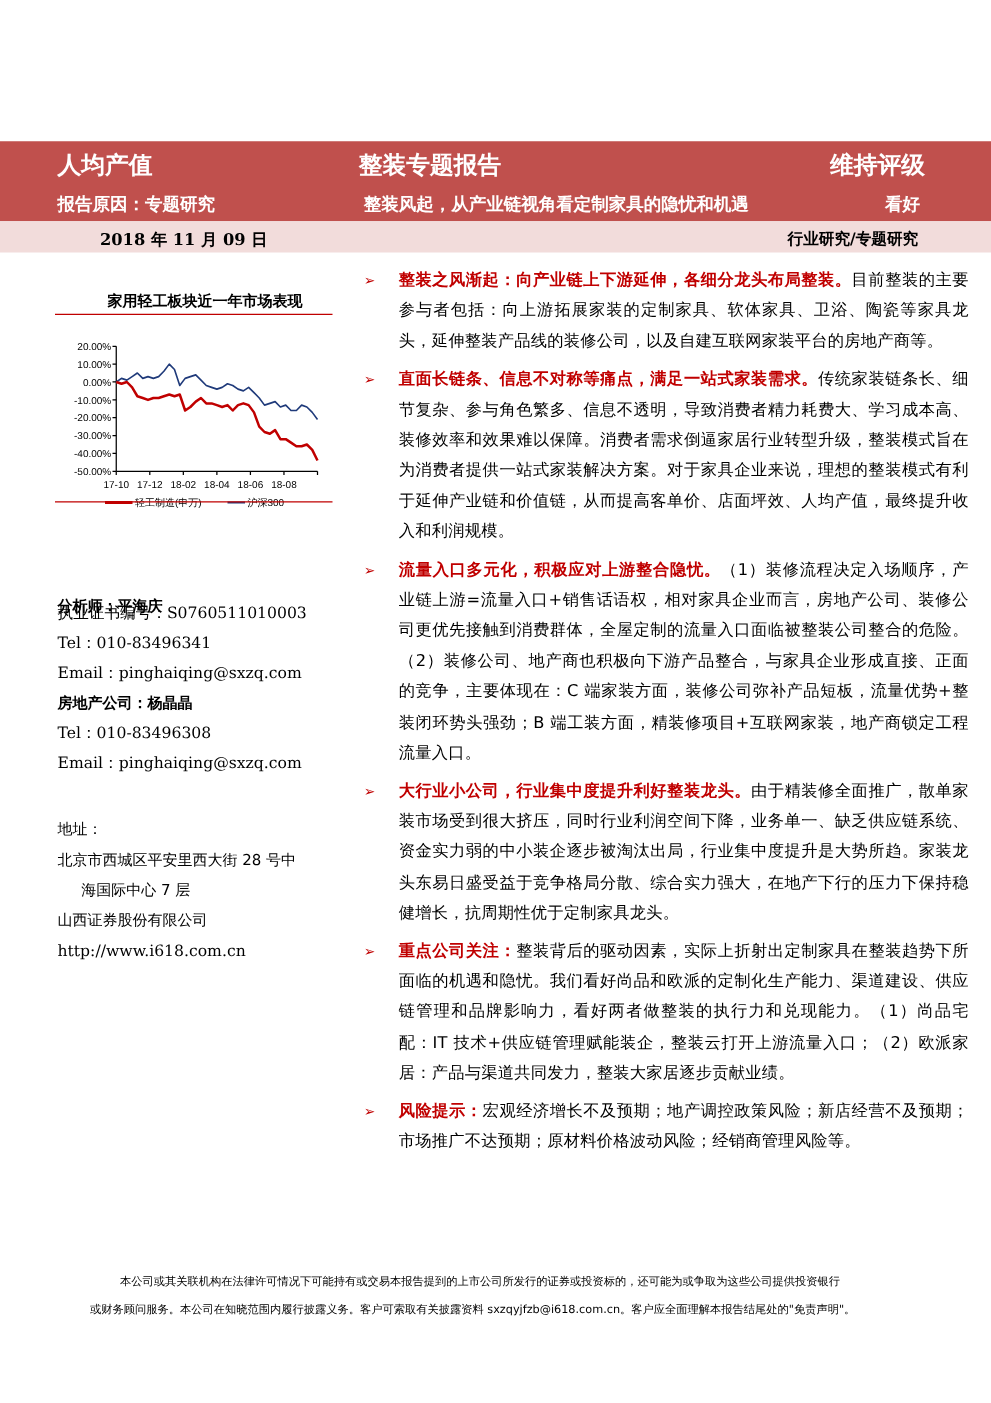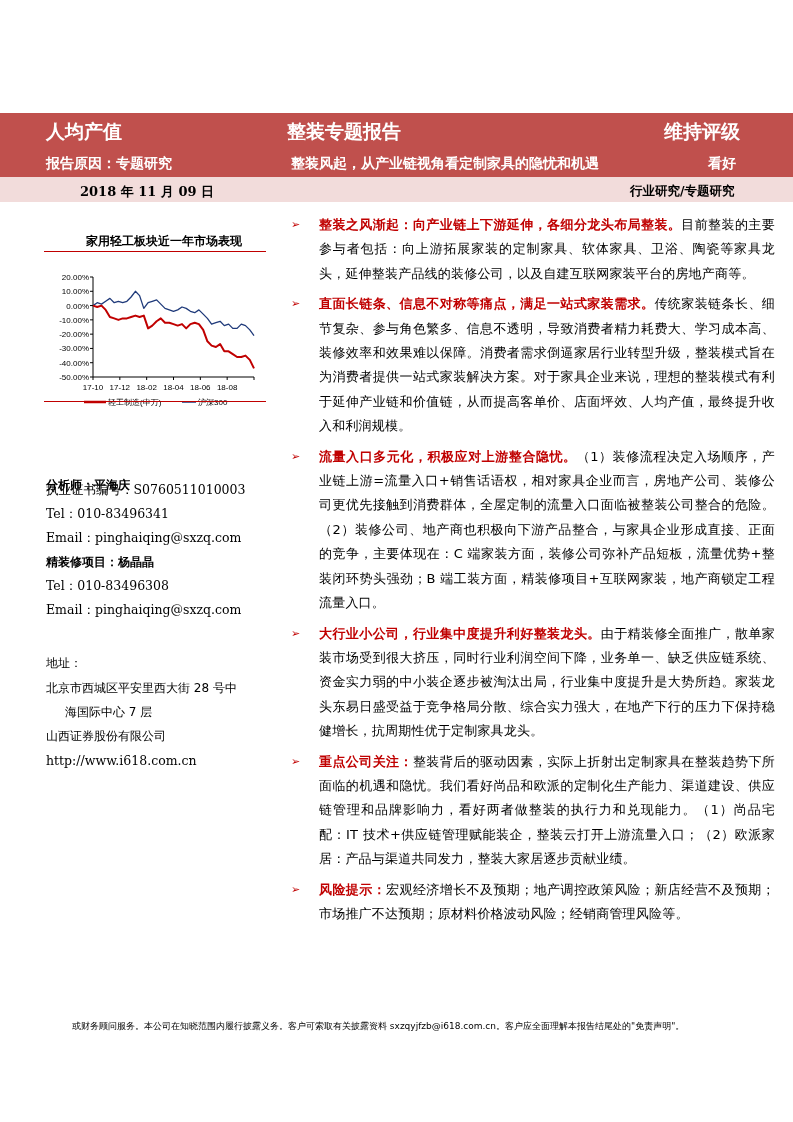--- a/index.html
+++ b/index.html
@@ -90,21 +90,21 @@
       <line x1="138" y1="133" x2="152" y2="133" stroke="#1f3a7a" stroke-width="1.5"></line>
       <text x="154" y="136" font-size="8" fill="#000">沪深300</text>
     </svg>
 </div>
 <div class="rule" style="top:401px;"></div>
 
 <div class="contact b" style="top:477px;">分析师：平海庆</div>
 <div class="contact" style="top:482px;">执业证书编号：S0760511010003</div>
 <div class="contact" style="top:506px;">Tel：010-83496341</div>
 <div class="contact" style="top:530px;">Email：pinghaiqing@sxzq.com</div>
-<div class="contact b" style="top:554px;">精装修项目：杨晶晶</div>
+<div class="contact b" style="top:554px;">房地产公司：杨晶晶</div>
 <div class="contact" style="top:578px;">Tel：010-83496308</div>
 <div class="contact" style="top:602px;">Email：pinghaiqing@sxzq.com</div>
 
 <div class="contact" style="top:655px; font-family:'DejaVu Sans',sans-serif; font-size:12px;">地址：</div>
 <div class="contact" style="top:680px; font-family:'DejaVu Sans',sans-serif; font-size:12px;">北京市西城区平安里西大街  28  号中</div>
 <div class="contact" style="top:704px; font-family:'DejaVu Sans',sans-serif; font-size:12px;margin-left:19px;">海国际中心 7 层</div>
 <div class="contact" style="top:728px; font-family:'DejaVu Sans',sans-serif; font-size:12px;">山西证券股份有限公司</div>
 <div class="contact" style="top:753px;">http://www.i618.com.cn</div>
 
 <div class="main">
@@ -112,14 +112,15 @@
       <div class="point"><span class="arrow">➢</span><span class="lead">整装之风渐起：向产业链上下游延伸，各细分龙头布局整装。</span><span>目前整装的主要参与者包括：向上游拓展家装的定制家具、软体家具、卫浴、陶瓷等家具龙头，延伸整装产品线的装修公司，以及自建互联网家装平台的房地产商等。</span></div>
       <div class="point"><span class="arrow">➢</span><span class="lead">直面长链条、信息不对称等痛点，满足一站式家装需求。</span><span>传统家装链条长、细节复杂、参与角色繁多、信息不透明，导致消费者精力耗费大、学习成本高、装修效率和效果难以保障。消费者需求倒逼家居行业转型升级，整装模式旨在为消费者提供一站式家装解决方案。对于家具企业来说，理想的整装模式有利于延伸产业链和价值链，从而提高客单价、店面坪效、人均产值，最终提升收入和利润规模。</span></div>
       <div class="point"><span class="arrow">➢</span><span class="lead">流量入口多元化，积极应对上游整合隐忧。</span><span>（1）装修流程决定入场顺序，产业链上游=流量入口+销售话语权，相对家具企业而言，房地产公司、装修公司更优先接触到消费群体，全屋定制的流量入口面临被整装公司整合的危险。（2）装修公司、地产商也积极向下游产品整合，与家具企业形成直接、正面的竞争，主要体现在：C 端家装方面，装修公司弥补产品短板，流量优势+整装闭环势头强劲；B 端工装方面，精装修项目+互联网家装，地产商锁定工程流量入口。</span></div>
       <div class="point"><span class="arrow">➢</span><span class="lead">大行业小公司，行业集中度提升利好整装龙头。</span><span>由于精装修全面推广，散单家装市场受到很大挤压，同时行业利润空间下降，业务单一、缺乏供应链系统、资金实力弱的中小装企逐步被淘汰出局，行业集中度提升是大势所趋。家装龙头东易日盛受益于竞争格局分散、综合实力强大，在地产下行的压力下保持稳健增长，抗周期性优于定制家具龙头。</span></div>
       <div class="point"><span class="arrow">➢</span><span class="lead">重点公司关注：</span><span>整装背后的驱动因素，实际上折射出定制家具在整装趋势下所面临的机遇和隐忧。我们看好尚品和欧派的定制化生产能力、渠道建设、供应链管理和品牌影响力，看好两者做整装的执行力和兑现能力。（1）尚品宅配：IT 技术+供应链管理赋能装企，整装云打开上游流量入口；（2）欧派家居：产品与渠道共同发力，整装大家居逐步贡献业绩。</span></div>
       <div class="point"><span class="arrow">➢</span><span class="lead">风险提示：</span><span>宏观经济增长不及预期；地产调控政策风险；新店经营不及预期；市场推广不达预期；原材料价格波动风险；经销商管理风险等。</span></div>
     </div>
 </div>
 
 <div class="footer">
+  <div class="f1">本公司或其关联机构在法律许可情况下可能持有或交易本报告提到的上市公司所发行的证券或投资标的，还可能为或争取为这些公司提供投资银行</div>
   <div>或财务顾问服务。本公司在知晓范围内履行披露义务。客户可索取有关披露资料 sxzqyjfzb@i618.com.cn。客户应全面理解本报告结尾处的"免责声明"。</div>
 </div>
 
 </body></html>

